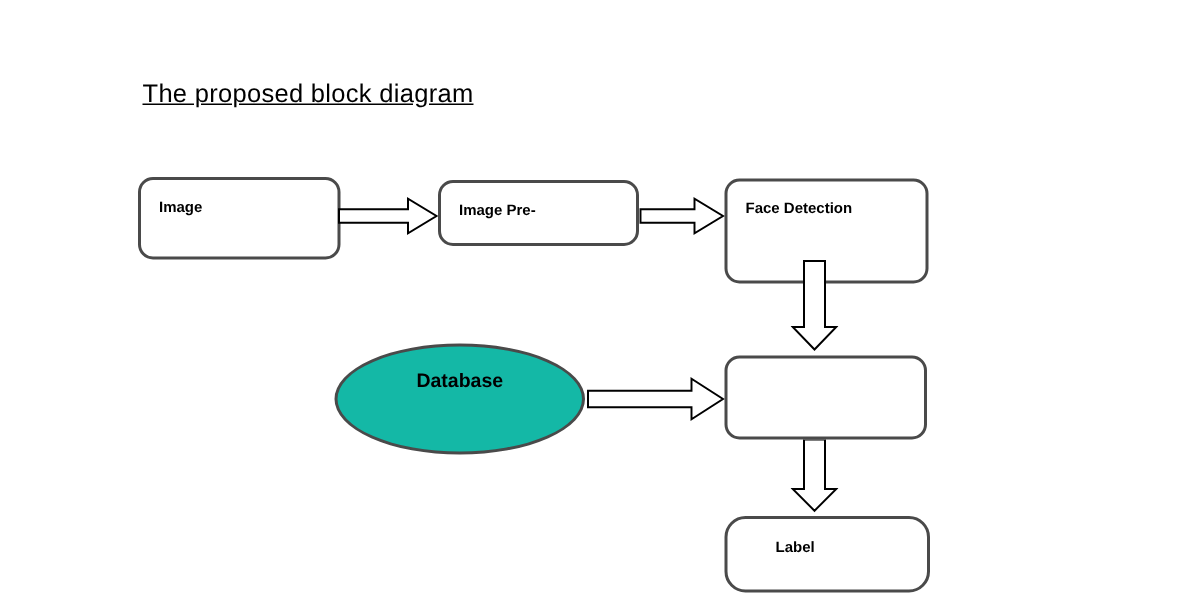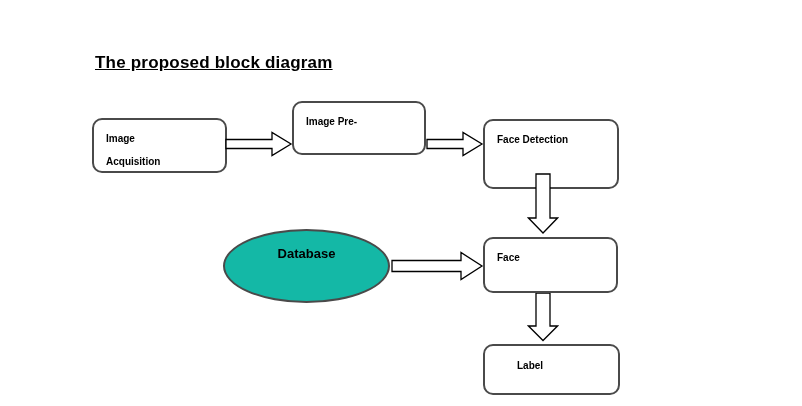--- a/index.html
+++ b/index.html
@@ -13,42 +13,42 @@
     width: 802px;
     height: 406px;
     background: var(--bg, #ffffff);
     overflow: hidden;
   }
   .title {
     position: absolute;
     left: 95px;
     top: 53px;
     font-size: 17px;
-    font-weight: bold;
+    font-weight: normal;
     color: var(--text, #000);
     text-decoration: underline;
     letter-spacing: 0.2px;
   }
   .node {
     position: absolute;
     box-sizing: border-box;
     border: 2px solid var(--border, #4a4a4a);
     border-radius: 10px;
     background: #ffffff;
     color: var(--text, #000);
     font-size: 10px;
     font-weight: bold;
     line-height: 23px;
     padding: 7px 6px 0 12px;
   }
   .node-acq   { left: 92px;  top: 118px; width: 135px; height: 55px; }
-  .node-pre   { left: 292px; top: 101px; width: 134px; height: 54px; }
+  .node-pre   { left: 292px; top: 120px; width: 134px; height: 44px; }
   .node-det   { left: 483px; top: 119px; width: 136px; height: 70px; }
   .node-rec   { left: 483px; top: 237px; width: 135px; height: 56px; }
-  .node-label { left: 483px; top: 344px; width: 137px; height: 51px; padding-left: 32px; padding-top: 8px; }
+  .node-label { left: 483px; top: 344px; width: 137px; height: 51px; padding-left: 32px; padding-top: 8px; border-radius: 14px; }
   .ellipse {
     position: absolute;
     left: 223px; top: 229px;
     width: 167px; height: 74px;
     box-sizing: border-box;
     border: 2px solid var(--border, #4a4a4a);
     border-radius: 50%;
     background: #14b8a6;
     color: var(--text, #000);
     font-size: 13px;
@@ -72,37 +72,35 @@
 </style>
 </head>
 <body>
 
 <div class="canvas">
 
   <div class="title">The proposed block diagram</div>
 
   <div class="node node-acq">
     <div>Image</div>
-    <div>Acquisition</div>
   </div>
 
   <div class="node node-pre">
     <div>Image Pre-</div>
   </div>
 
   <div class="node node-det">
     <div>Face Detection</div>
   </div>
 
   <div class="ellipse">
     <div>Database</div>
   </div>
 
   <div class="node node-rec">
-    <div>Face</div>
   </div>
 
   <div class="node node-label">
     <div>Label</div>
   </div>
 
   <div class="arrow a1">
     <svg width="68" height="26" viewBox="0 0 68 26">
       <polygon points="1,8.5 47,8.5 47,1.5 66,13 47,24.5 47,17.5 1,17.5"></polygon>
     </svg>

